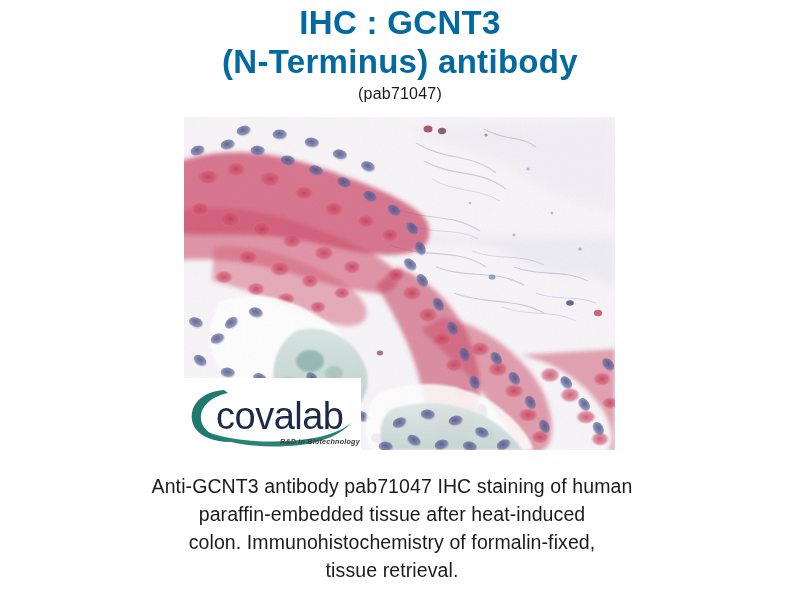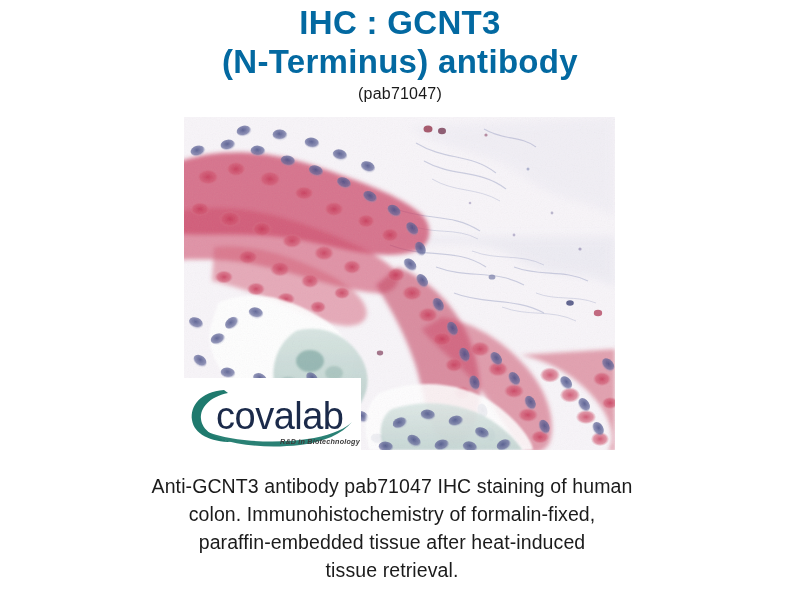--- a/index.html
+++ b/index.html
@@ -305,18 +305,18 @@
                C158 56 140 64 116 67 C72 72 28 64 12 48 Z" fill="#1f7a6e" opacity="0.95"></path>
 
       <text x="32" y="51" font-family="'Liberation Sans',sans-serif" font-size="38" fill="#1b2a4a" letter-spacing="-0.5">covalab</text>
 
       <text x="96" y="66" font-family="'Liberation Sans',sans-serif" font-size="7.2" font-style="italic" font-weight="bold" fill="#3a3a3a" letter-spacing="0.2">R&amp;D in Biotechnology</text>
     </svg>
   </div>
 
   <div class="caption">
     <div>Anti-GCNT3 antibody pab71047 IHC staining of human</div>
+    <div>paraffin-embedded tissue after heat-induced</div>
     <div>colon. Immunohistochemistry of formalin-fixed,</div>
-    <div>paraffin-embedded tissue after heat-induced</div>
     <div>tissue retrieval.</div>
   </div>
 
 </div>
 
 </body></html>

